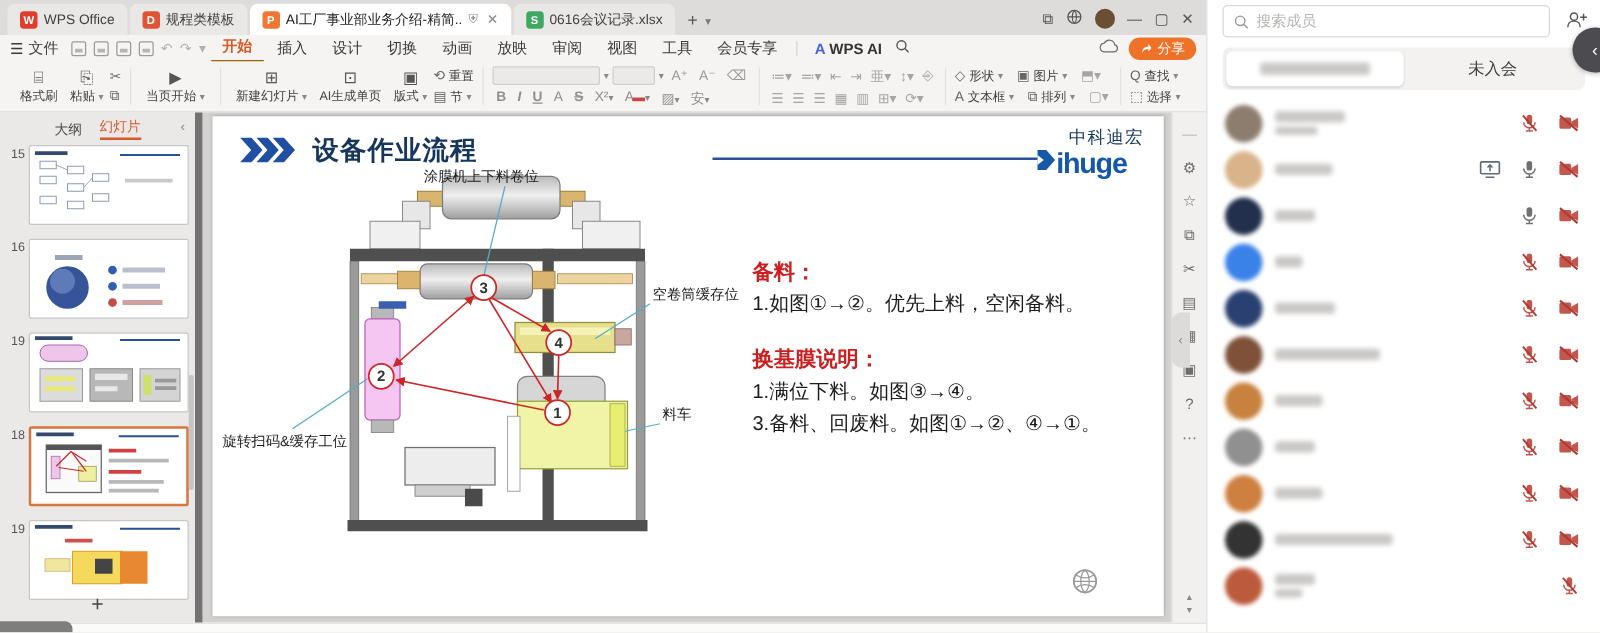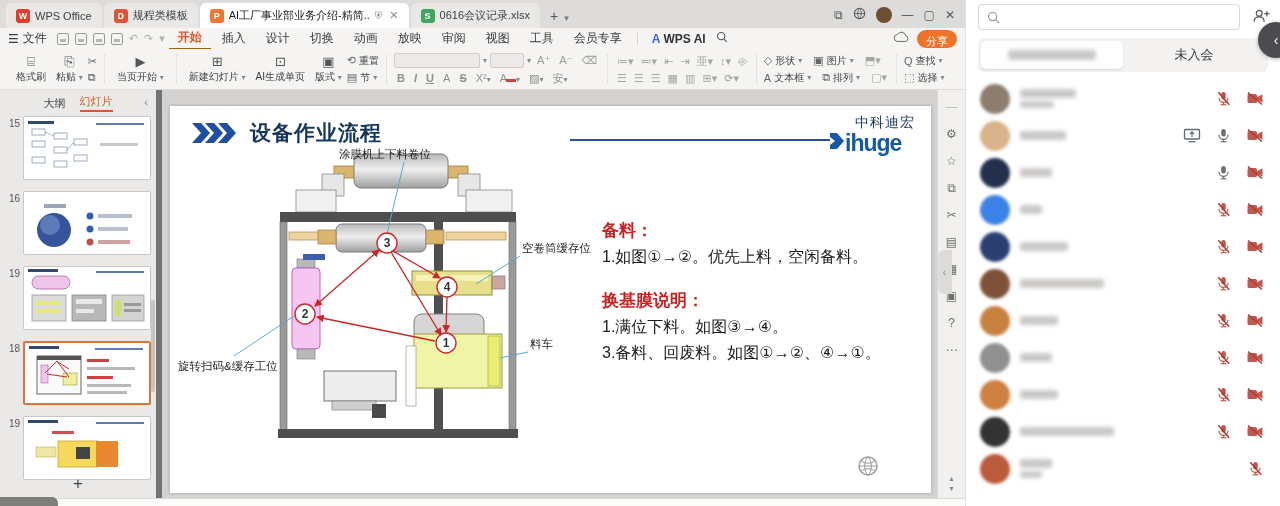--- a/index.html
+++ b/index.html
@@ -27,21 +27,21 @@
   .mfile { display:flex; align-items:center; gap:4px; margin-right:6px; }
   .ph { width:12px; height:12px; border:1px solid #9a9a98; border-radius:2px; display:inline-block; position:relative; margin:0 2px; }
   .ph i { position:absolute; left:2px; right:2px; bottom:2px; height:3px; background:#b5b5b3; display:block; }
   .mglyph { color:#b0b0ae; font-size:11px; margin:0 2px; }
   .mitem { padding:2px 9px; }
   .mitem.active { color:#d75a28; font-weight:bold; border-bottom:2px solid #a16207; }
   .msep { width:1px; height:12px; background:#d5d4d2; margin:0 4px; }
   .wpsai { display:flex; align-items:center; gap:3px; font-weight:bold; color:#333; padding:0 8px; }
   .ai-mark { color:#3f62e0; font-weight:bold; }
   .m-right { margin-left:auto; display:flex; align-items:center; gap:8px; }
-  .share-btn { display:flex; align-items:center; gap:4px; background:#ee7328; color:#fff; font-size:11px; height:18px; padding:0 9px; border-radius:9px;flex-direction:column; }
+  .share-btn { display:flex; align-items:center; gap:4px; background:#ee7328; color:#fff; font-size:11px; height:18px; padding:0 9px; border-radius:9px; }
 
   
   .toolbar { height:41px; background:#f5f4f2; border-bottom:1px solid #dddcda; display:flex; align-items:center; padding:0 6px; flex:none; color:#3f3f3f; }
   .tgroup { display:flex; align-items:center; height:36px; padding:0 5px; }
   .tdiv { width:1px; height:30px; background:#e2e1df; margin:0 2px; flex:none; }
   .bigbtn { display:flex; flex-direction:column; align-items:center; justify-content:center; font-size:10px; color:#3f3f3f; padding:0 5px; gap:1px; white-space:nowrap; }
   .bigbtn .ic { font-size:13px; line-height:14px; color:#555; }
   .stack { display:flex; flex-direction:column; justify-content:center; gap:3px; font-size:10px; }
   .srow { display:flex; align-items:center; gap:3px; white-space:nowrap; color:#3f3f3f; }
   .srow .ic { font-size:11px; color:#666; }
@@ -63,21 +63,21 @@
   .side-tab.active { color:#d75a28; border-bottom:2px solid #d75a28; padding-bottom:1px; }
   .side-collapse { position:absolute; right:8px; top:6px; color:#888; font-size:11px; }
   .thumb-row { display:flex; align-items:flex-start; margin:0 0 11px 6px; }
   .thumb-num { width:14px; font-size:10px; color:#555; margin-top:2px; text-align:right; margin-right:3px; }
   .thumb { width:128px; height:64px; background:#fff; border:1px solid #c8c7c5; border-radius:2px; overflow:hidden; }
   .thumb.selected { border:2px solid #d8763c; }
   .side-scroll { position:absolute; right:1px; top:210px; width:4px; height:92px; background:#c6c5c3; border-radius:2px; }
   .add-slide { position:absolute; bottom:4px; left:0; right:0; text-align:center; font-size:17px; color:#444; }
 
   
-  .canvas { flex:1; background:#d4d2d0; padding:16px 6px 5px 8px; min-width:0; }
+  .canvas { flex:1; background:#d4d2d0; padding:3px 6px 5px 8px; min-width:0; }
   .slide { position:relative; width:100%; height:100%; background:#fff; box-shadow:0 0 3px rgba(0,0,0,.25); overflow:hidden; }
   .slide-title-wrap { position:absolute; left:22px; top:13px; display:flex; align-items:center; gap:8px; }
   .slide-title { font-size:21px; font-weight:bold; color:#16365c; letter-spacing:1px; }
   .hr-blue { position:absolute; left:400px; right:92px; top:33px; height:2px; background:#2a4f9b; }
   .logo { position:absolute; right:16px; top:8px; text-align:right; }
   .logo-co { font-size:14px; color:#16365c; letter-spacing:1px; margin-left:26px; }
   .logo-row { display:flex; align-items:flex-start; }
   .logo-name { font-size:23px; font-weight:bold; color:#1658a8; letter-spacing:-1px; line-height:22px; }
   .notes { position:absolute; left:432px; top:112px; width:340px; font-size:16px; color:#1c1c1c; line-height:26px; }
   .note-red { color:#cc1f1f; font-weight:bold; font-size:17px; }
@@ -627,20 +627,21 @@
     <div class="statusbar"></div>
     <div class="blob"></div>
   </div>
 
   <div class="panel">
     <div class="psearch">
       <svg width="13" height="13" viewBox="0 0 14 14">
           <circle cx="6" cy="6" r="4.4" fill="none" stroke="#9a9a98" stroke-width="1.3"></circle>
           <line x1="9.4" y1="9.4" x2="13" y2="13" stroke="#9a9a98" stroke-width="1.3"></line>
         </svg>
+      <input type="text" placeholder="搜索成员" style="">
     </div>
     <span class="padd">
       <svg width="18" height="16" viewBox="0 0 20 17">
           <circle cx="8" cy="5.5" r="3.2" fill="none" stroke="#555" stroke-width="1.3"></circle>
           <path d="M2.5 15 C2.5 11 5 9.5 8 9.5 C11 9.5 13.5 11 13.5 15" fill="none" stroke="#555" stroke-width="1.3"></path>
           <line x1="16.5" y1="3" x2="16.5" y2="9" stroke="#555" stroke-width="1.3"></line>
           <line x1="13.5" y1="6" x2="19.5" y2="6" stroke="#555" stroke-width="1.3"></line>
         </svg>
     </span>
     <div class="ptabs">

